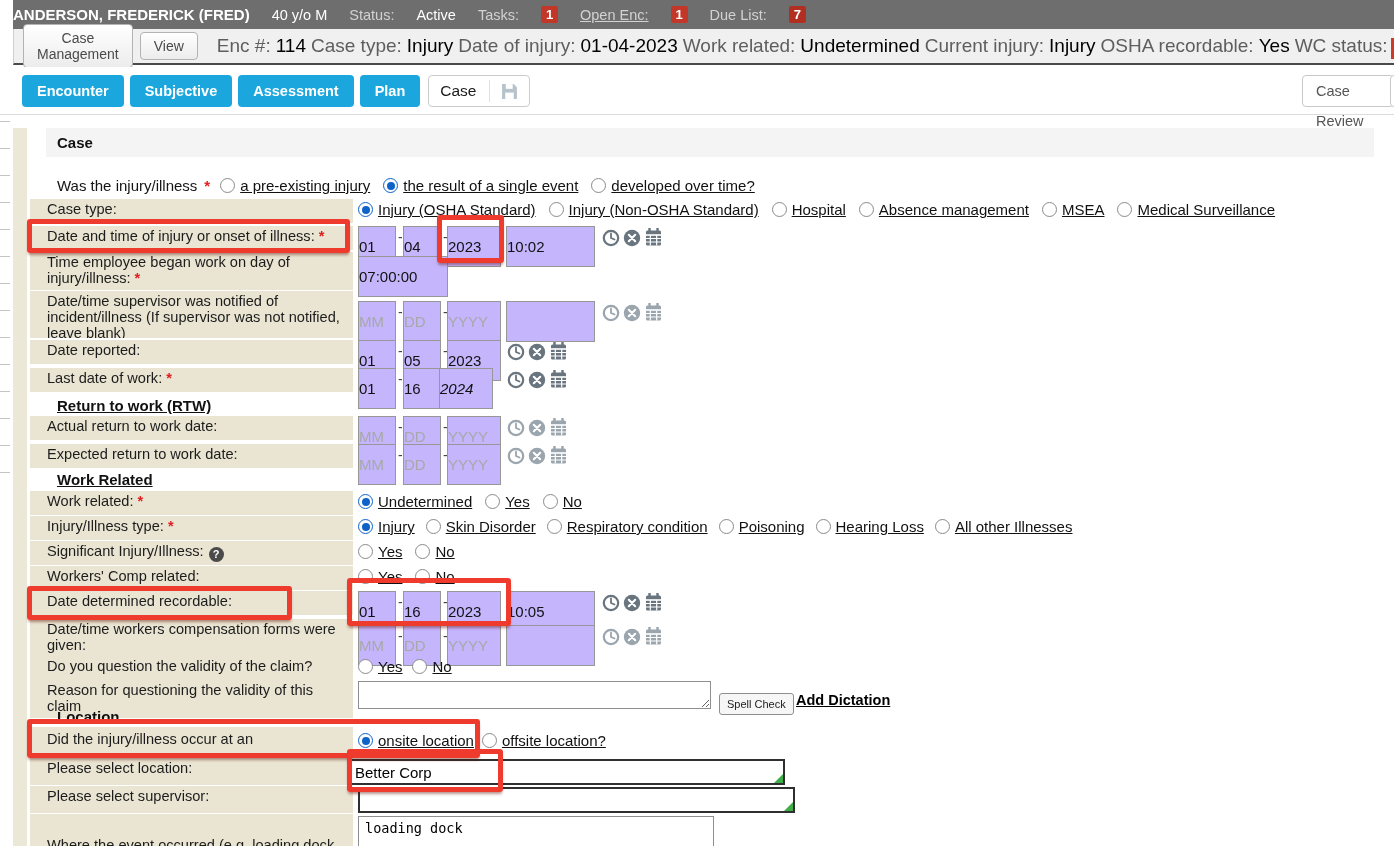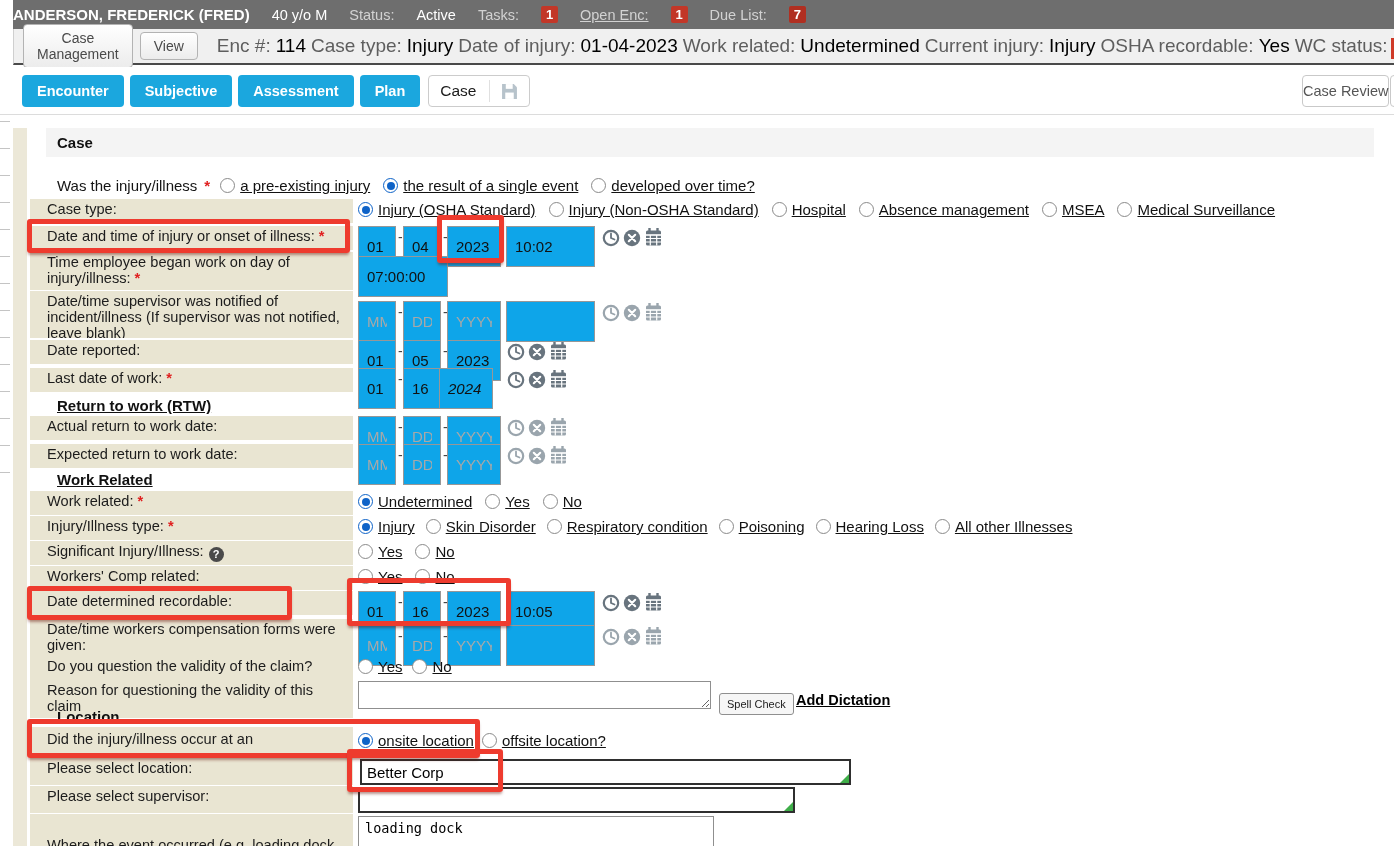--- a/index.html
+++ b/index.html
@@ -29,21 +29,21 @@
   .redsliver2 { position:absolute; left:1391px; top:38px; width:3px; height:21px; background:#cf3a28; }
 
   
   .bar3 { position:absolute; left:0; top:67px; right:0; height:48px; background:#fff; border-bottom:1px solid #dcdcdc; }
   .tabs { position:absolute; left:22px; top:8px; display:flex; gap:6px; align-items:center; }
   .tab-blue { background:#1ba7de; color:#fff; font-weight:bold; font-size:14.5px; padding:0 15px; height:32px;
               line-height:32px; border-radius:4px; cursor:pointer; }
   .case-tab { background:#fff; border:1px solid #ccc; border-radius:4px; height:32px; display:flex; align-items:center;
               padding:0 11px; font-size:15.5px; color:#1a1a1a; margin-left:2px; }
   .case-tab .sep { width:1px; height:22px; background:#e0e0e0; margin:0 11px 0 13px; }
-  .case-review { position:absolute; left:1302px; top:8px; height:32px; line-height:30px; padding:0 0;
+  .case-review { position:absolute; left:1302px; top:8px; height:32px; line-height:30px; padding:0 13px;
                  border:1px solid #c9c9c9; border-radius:4px; background:#fff; color:#555; font-size:14.5px; cursor:pointer; }
   .cutbtn { position:absolute; left:1390px; top:8px; width:14px; height:32px; border:1px solid #c9c9c9;
             border-radius:4px; background:#fff; }
 
   
   .left-rail { position:absolute; left:0; top:95px; width:10px; height:404px;
                background:repeating-linear-gradient(to bottom, transparent 0 26px, #c4c4c4 26px 27px); }
   .beige-strip { position:absolute; left:13px; top:128px; width:14px; bottom:0; background:#ece8d8; }
 
   
@@ -58,21 +58,21 @@
   .req { color:#e02020; font-weight:bold; }
 
   .opts { position:absolute; left:358px; top:2px; display:flex; align-items:center; white-space:nowrap; }
   .opt { display:inline-flex; align-items:center; margin-right:13px; font-size:15px; color:#111; cursor:pointer;text-decoration:underline; }
   .rd { width:15px; height:15px; border:1px solid #8a8a8a; border-radius:50%; background:#fff; margin-right:5px;
         flex:none; position:relative; }
   .rd.sel { border-color:#0e63c8; }
   .rd.sel::after { content:""; position:absolute; left:2.5px; top:2.5px; width:8px; height:8px; border-radius:50%; background:#0e63c8; }
 
   .din { position:absolute; height:41px; border:1px solid #979797; font-family:"Liberation Sans",sans-serif;
-         font-size:15px; padding:0 8px; color:#111; background:#0ea5e9; }
+         font-size:15px; padding:0 0; color:#111; background:#c4b5fd; }
   .din::placeholder { color:#a8a8a8; }
   .dsep { position:absolute; top:3px; font-size:14px; color:#444; }
 
   .icons { position:absolute; display:flex; gap:3px; align-items:center; }
   .ic { width:18px; height:18px; cursor:pointer; }
   .ic svg { width:100%; height:100%; display:block; }
   .ic-cal { width:19px; height:19px; }
   .ic-dark { color:#68747e; }
   .ic-lite { color:#9aa5ad; }
 
@@ -593,21 +593,21 @@
         </span>
       <span class="opt">
           <span class="rd"></span>
           <span>offsite location?</span>
         </span>
     </div>
   </div>
 
   <div class="row" style="top:758px;height:27px">
     <div class="flabel">Please select location:</div>
-    <div class="combo-wrap" style="left:360px;top:1px;width:491px">
+    <div class="combo-wrap" style="left:348px;top:1px;width:437px">
       <input class="combo" value="Better Corp" style="">
       <span class="corner"></span>
     </div>
   </div>
 
   <div class="row" style="top:786px;height:27px">
     <div class="flabel">Please select supervisor:</div>
     <div class="combo-wrap" style="left:358px;top:1px;width:437px">
       <input class="combo" value="" style="">
       <span class="corner"></span>

